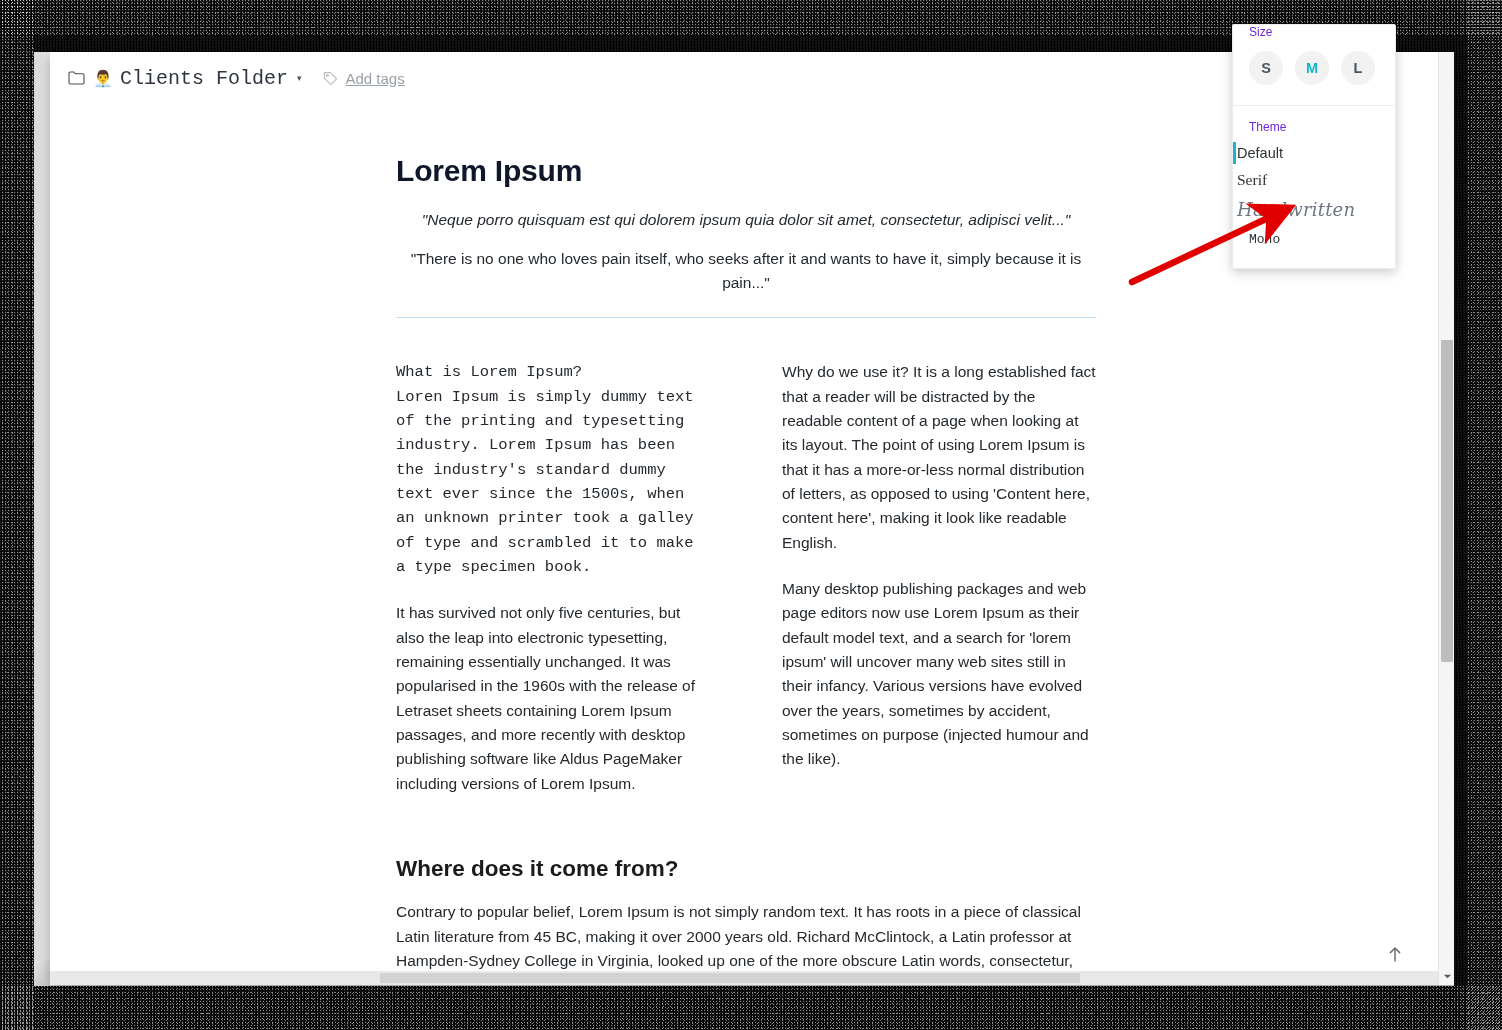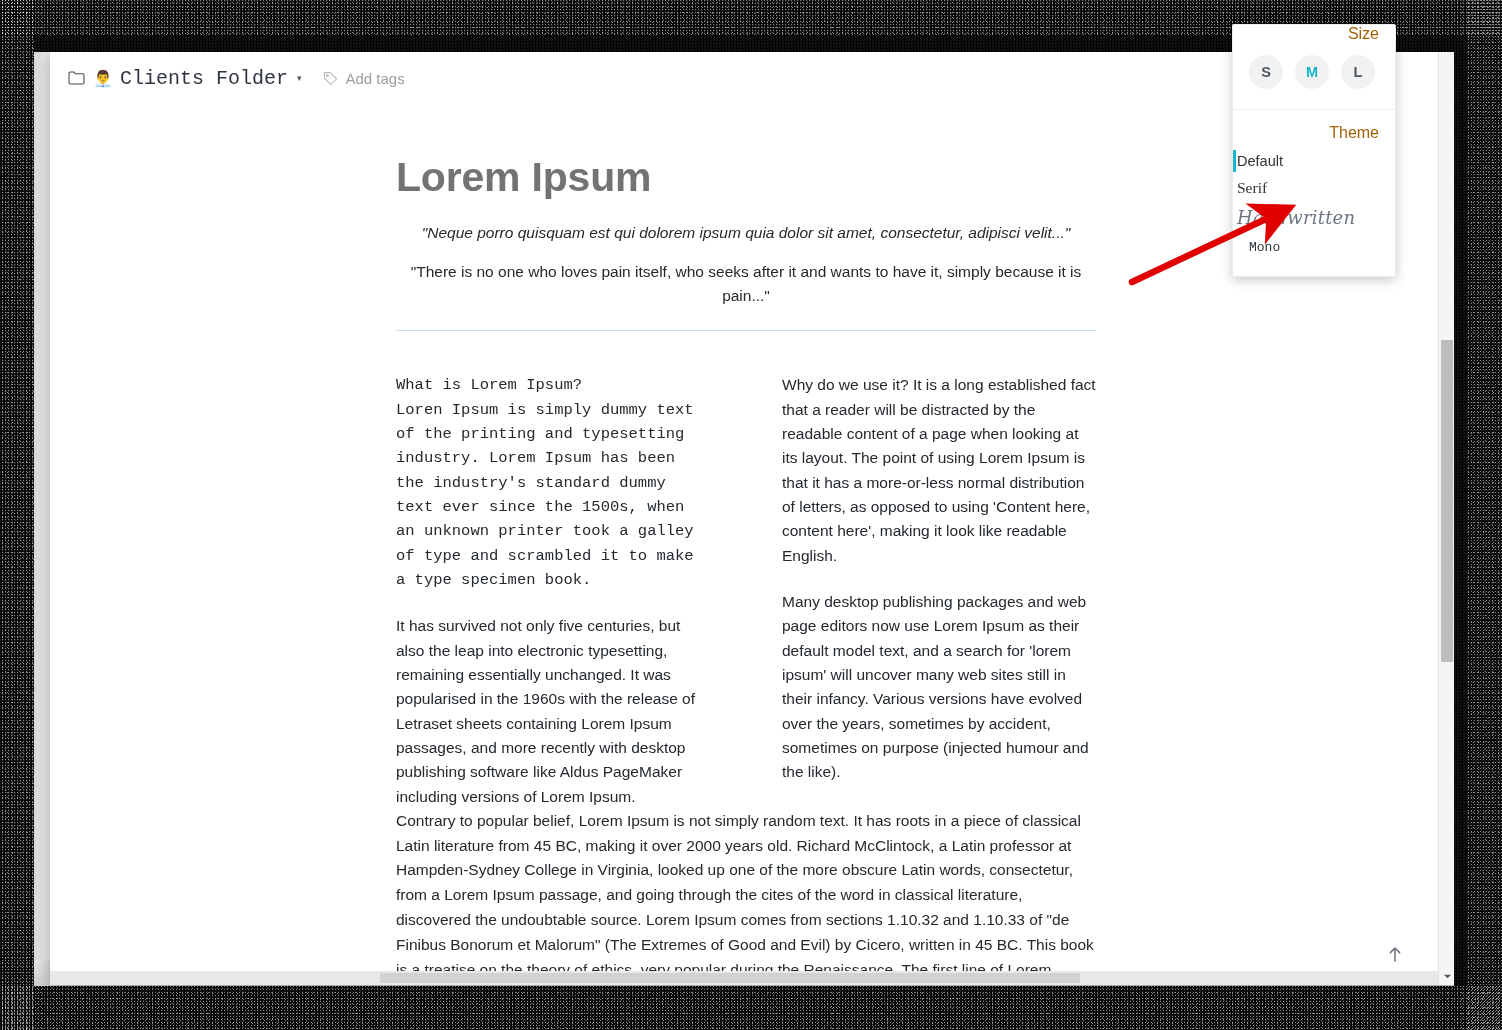--- a/index.html
+++ b/index.html
@@ -74,21 +74,21 @@
     font-size: 15px; color: #2e3440;
   }
   #folder-emoji { font-size: 16px; margin-right: 7px; }
   #folder-name { color: #2e3440; font-size: 20px; font-family: Liberation Mono, monospace; }
   #folder-caret {
     margin-left: 9px; font-size: 9px; color: #555; line-height: 1;
   }
   #add-tags {
     display: flex; align-items: center;
     margin-left: 22px;
-    color: #9aa0a6; font-size: 15px;
+    color: #9aa0a6; font-size: 15px; text-decoration: underline;
   }
   #tag-icon { margin-right: 7px; display:inline-flex; }
 
   #clip-btn {
     position: absolute; right: 130px; top: 14px;
     width: 24px; height: 24px;
     display: flex; align-items: center; justify-content: center;
     z-index: 6;
   }
   
@@ -107,22 +107,22 @@
     overflow: hidden;
   }
   #doc-inner {
     width: 700px;
     margin: 0 auto;
     padding-top: 50px;
     position: relative;
     left: 2px;
   }
   h1#doc-title {
-    font-size: 41px; font-weight: 600;
-    color: #737373; margin: 0 0 20px 0;
+    font-size: 30px; font-weight: 600;
+    color: #0f172a; margin: 0 0 20px 0;
     letter-spacing: -.2px;
   }
   .quote-italic {
     font-style: italic; font-size: 15.5px; color: #24292e;
     text-align: center; margin: 0 0 16px 0; line-height: 1.5;
   }
   .quote-plain {
     font-size: 15.5px; color: #24292e;
     text-align: center; margin: 0 0 22px 0; line-height: 1.55;
   }
@@ -197,23 +197,22 @@
     border: 1px solid #ececec;
     border-radius: 2px;
     z-index: 20;
     font-size: 14px;
   }
   #popup-title {
     font-size: 14.5px; font-weight: 700; color: #4a5560;
     padding: 18px 16px 10px 16px;
   }
   #size-label, #theme-label {
-    font-size: 16px; color: #a16207;
+    font-size: 12px; color: #6d28d9;
     padding: 0 16px 6px 16px;
-    text-align: right;
   }
   #size-row {
     display: flex; gap: 12px;
     padding: 6px 14px 20px 16px;
   }
   .size-btn {
     width: 34px; height: 34px; border-radius: 50%;
     background: #f2f2f2;
     display: flex; align-items: center; justify-content: center;
     font-size: 14.5px; font-weight: 700; color: #4a5560;
@@ -306,20 +305,21 @@
             <p style="white-space: pre-line; font-family: Liberation Mono, monospace;">What is Lorem Ipsum?
 Loren Ipsum is simply dummy text of the printing and typesetting industry. Lorem Ipsum has been the industry's standard dummy text ever since the 1500s, when an unknown printer took a galley of type and scrambled it to make a type specimen book.</p>
             <p>It has survived not only five centuries, but also the leap into electronic typesetting, remaining essentially unchanged. It was popularised in the 1960s with the release of Letraset sheets containing Lorem Ipsum passages, and more recently with desktop publishing software like Aldus PageMaker including versions of Lorem Ipsum.</p>
           </div>
           <div class="col">
             <p>Why do we use it? It is a long established fact that a reader will be distracted by the readable content of a page when looking at its layout. The point of using Lorem Ipsum is that it has a more-or-less normal distribution of letters, as opposed to using 'Content here, content here', making it look like readable English.</p>
             <p> Many desktop publishing packages and web page editors now use Lorem Ipsum as their default model text, and a search for 'lorem ipsum' will uncover many web sites still in their infancy. Various versions have evolved over the years, sometimes by accident, sometimes on purpose (injected humour and the like).</p>
           </div>
         </div>
 
+        <h2 id="section-heading">Where does it come from?</h2>
         <p id="section-body">Contrary to popular belief, Lorem Ipsum is not simply random text. It has roots in a piece of classical Latin literature from 45 BC, making it over 2000 years old. Richard McClintock, a Latin professor at Hampden-Sydney College in Virginia, looked up one of the more obscure Latin words, consectetur, from a Lorem Ipsum passage, and going through the cites of the word in classical literature, discovered the undoubtable source. Lorem Ipsum comes from sections 1.10.32 and 1.10.33 of "de Finibus Bonorum et Malorum" (The Extremes of Good and Evil) by Cicero, written in 45 BC. This book is a treatise on the theory of ethics, very popular during the Renaissance. The first line of Lorem Ipsum, "Lorem ipsum dolor sit amet..", comes from a line in section 1.10.32.</p>
 
       </div>
 
       <div id="scroll-top-btn">
         <svg width="16" height="18" viewBox="0 0 16 18">
           <path d="M8 16V3M8 3 3.4 7.6M8 3l4.6 4.6" fill="none" stroke="#6b7177" stroke-width="1.5" stroke-linecap="round" stroke-linejoin="round"></path>
         </svg>
       </div>
 

